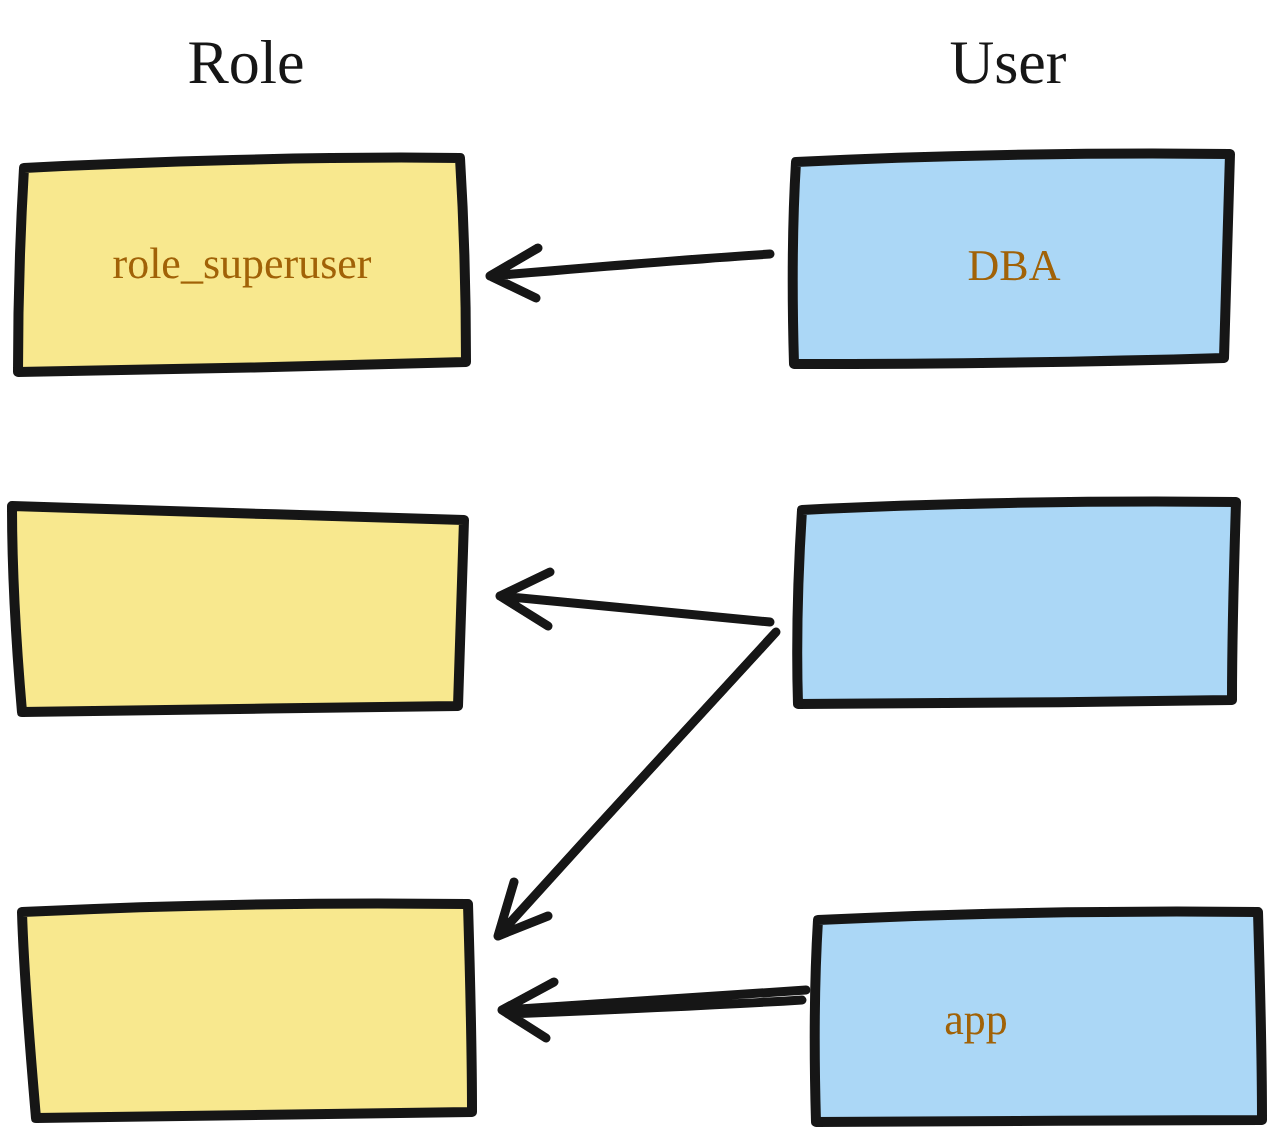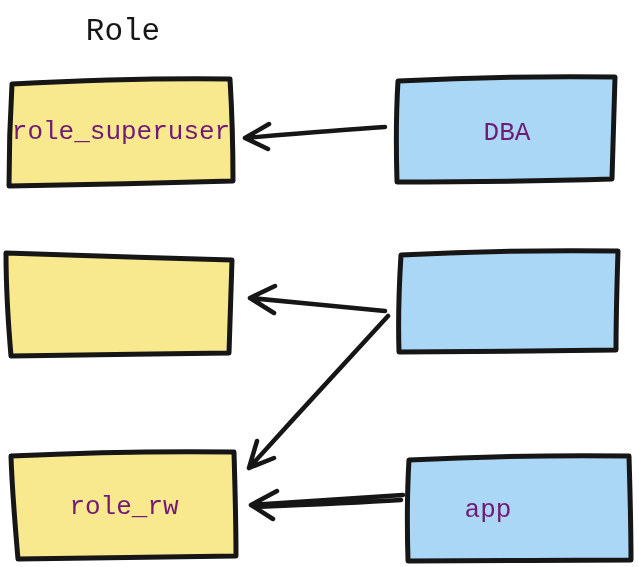--- a/index.html
+++ b/index.html
@@ -3,41 +3,41 @@
 <meta charset="utf-8">
 <style>
   html, body { margin: 0; padding: 0; }
   body { background: #ffffff; }
   #canvas {
     position: relative;
     width: 639px;
     height: 567px;
     background: #ffffff;
     overflow: hidden;
-    font-family: Liberation Mono, monospace;
+    font-family: Liberation Serif, serif;
   }
   #diagram-svg { position: absolute; left: 0; top: 0; }
   .box-path {
     stroke: #161616;
     stroke-width: 5;
     stroke-linejoin: round;
     stroke-linecap: round;
   }
   .arrow-path {
     fill: none;
     stroke: #161616;
     stroke-width: 4.5;
     stroke-linejoin: round;
     stroke-linecap: round;
   }
   .label {
     position: absolute;
     transform: translate(-50%, -50%);
-    color: #701a75;
-    font-size: 26px;
+    color: #a16207;
+    font-size: 22px;
     white-space: nowrap;
     line-height: 1;
   }
   .header {
     position: absolute;
     transform: translate(-50%, -50%);
     color: #161616;
     font-size: 31px;
     white-space: nowrap;
     line-height: 1;
@@ -61,20 +61,20 @@
     <path class="arrow-path" d="M385,127 C338,130 292,134 245,138 M245,138 L269,124 M245,138 L268,149"></path>
 
     <path class="arrow-path" d="M385,311 C340,307 295,302 250,298 M250,298 L275,286 M250,298 L274,313"></path>
 
     <path class="arrow-path" d="M388,316 C342,366 295,417 249,468 M249,468 L257,441 M249,468 L274,458"></path>
 
     <path class="arrow-path" d="M403,495 C352,498 302,502 252,505 M401,500 C352,503 303,505 254,507 M251,505 L277,491 M251,505 L273,519"></path>
   </svg>
 
   <div class="header" style="left:123px; top:31px;">Role</div>
+  <div class="header" style="left:504px; top:31px;">User</div>
 
   <div class="label" style="left:121px; top:132px;">role_superuser</div>
-  <div class="label" style="left:124px; top:507px;">role_rw</div>
 
   <div class="label" style="left:507px; top:133px;">DBA</div>
   <div class="label" style="left:488px; top:510px;">app</div>
 
 </div>
 
 </body></html>

